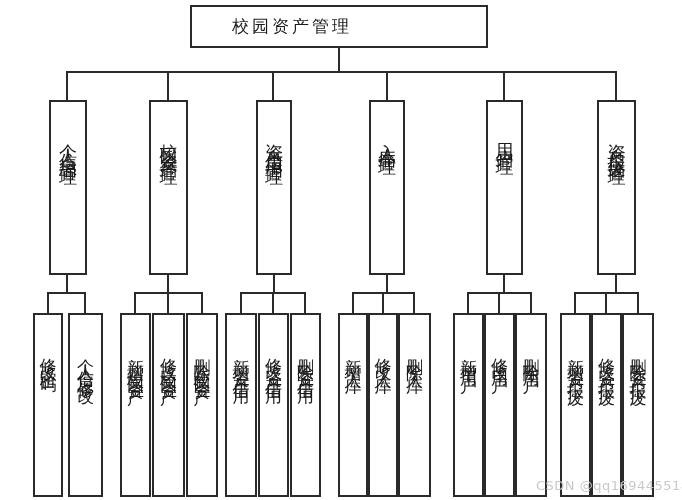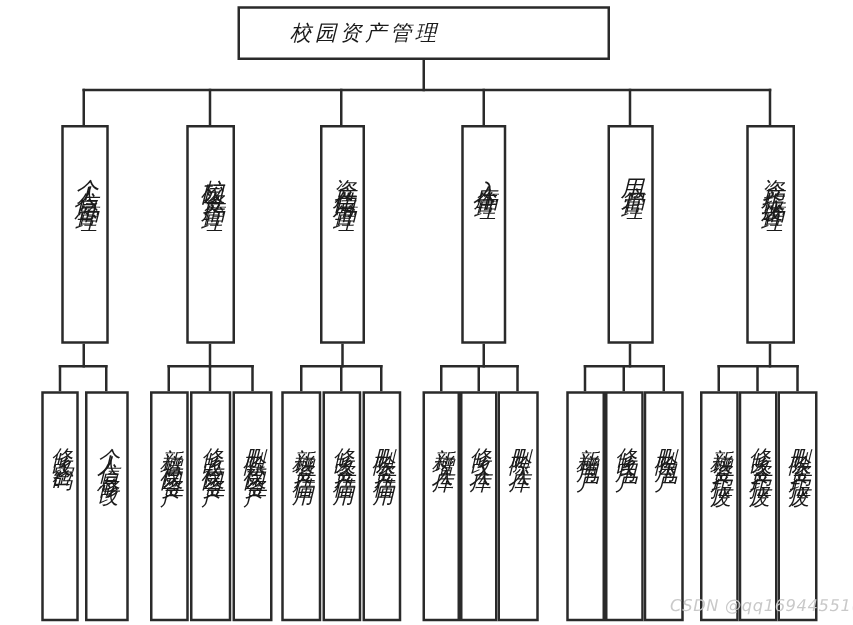--- a/index.html
+++ b/index.html
@@ -1,18 +1,18 @@
 <!DOCTYPE html>
 <html><head>
 <meta charset="utf-8">
 <style>
   html,body{margin:0;padding:0;background:#ffffff;}
   .canvas{
     position:relative;width:682px;height:500px;background:#ffffff;overflow:hidden;
-    font-family:"DejaVu Serif","Liberation Serif",serif;color:#1a1a1a;font-style:italic;
+    font-family:"DejaVu Serif","Liberation Serif",serif;color:#1a1a1a;
   }
   .line{position:absolute;background:#2a2a2a;}
   .h{height:2px;}
   .v{width:2px;}
   .box{
     position:absolute;background:#ffffff;border:2px solid #2a2a2a;
     box-sizing:border-box;
   }
   .root{
     display:flex;align-items:center;

